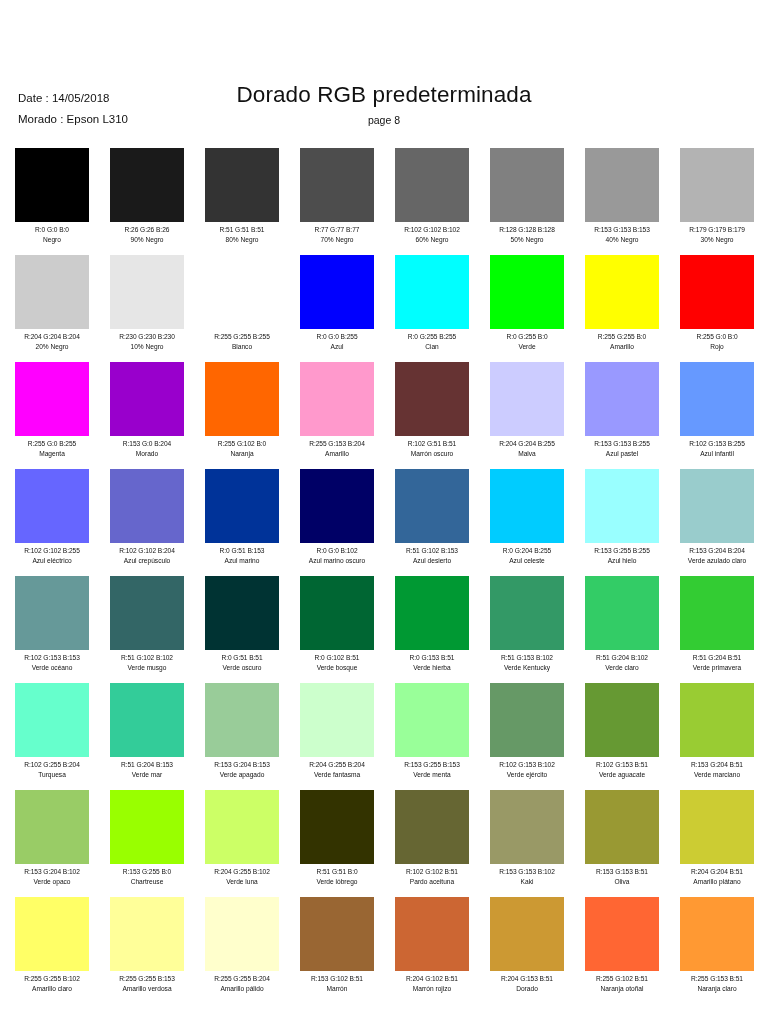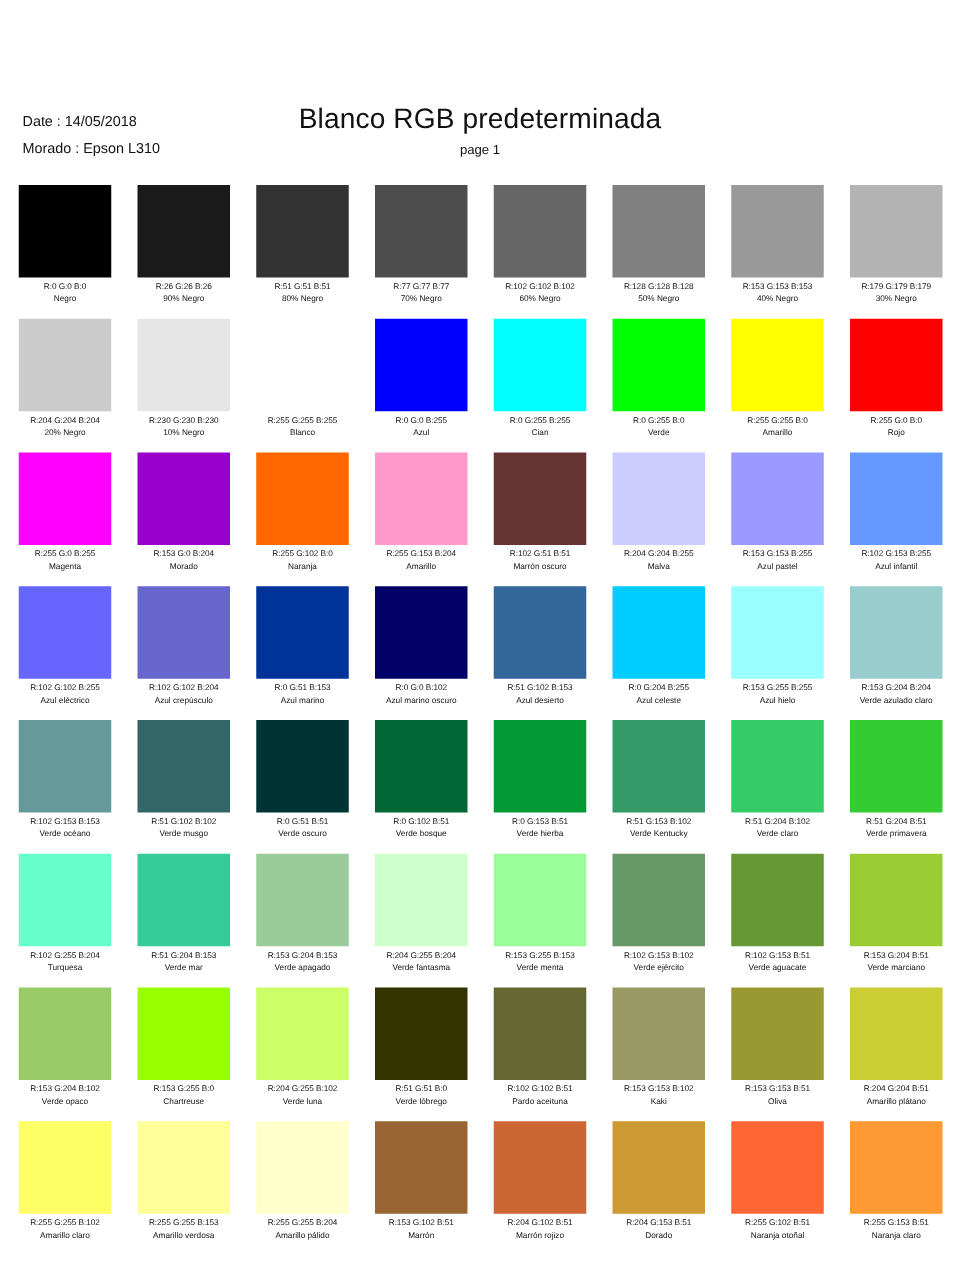--- a/index.html
+++ b/index.html
@@ -100,22 +100,22 @@
 </head>
 <body>
 
 <div class="page">
 
   <div class="header">
     <div class="meta">
       <div>Date : 14/05/2018</div>
       <div>Morado : Epson L310</div>
     </div>
-    <div class="title">Blanco RGB predeterminada</div>
-    <div class="pagenum">page 1</div>
+    <div class="title">Dorado RGB predeterminada</div>
+    <div class="pagenum">page 8</div>
   </div>
 
   <div class="grid">
       <div class="cell">
         <div class="swatch" style="background: rgb(0, 0, 0);"></div>
         <div class="caption">
           <span class="rgb">R:0 G:0 B:0</span>
           <span class="cname">Negro</span>
         </div>
       </div>

